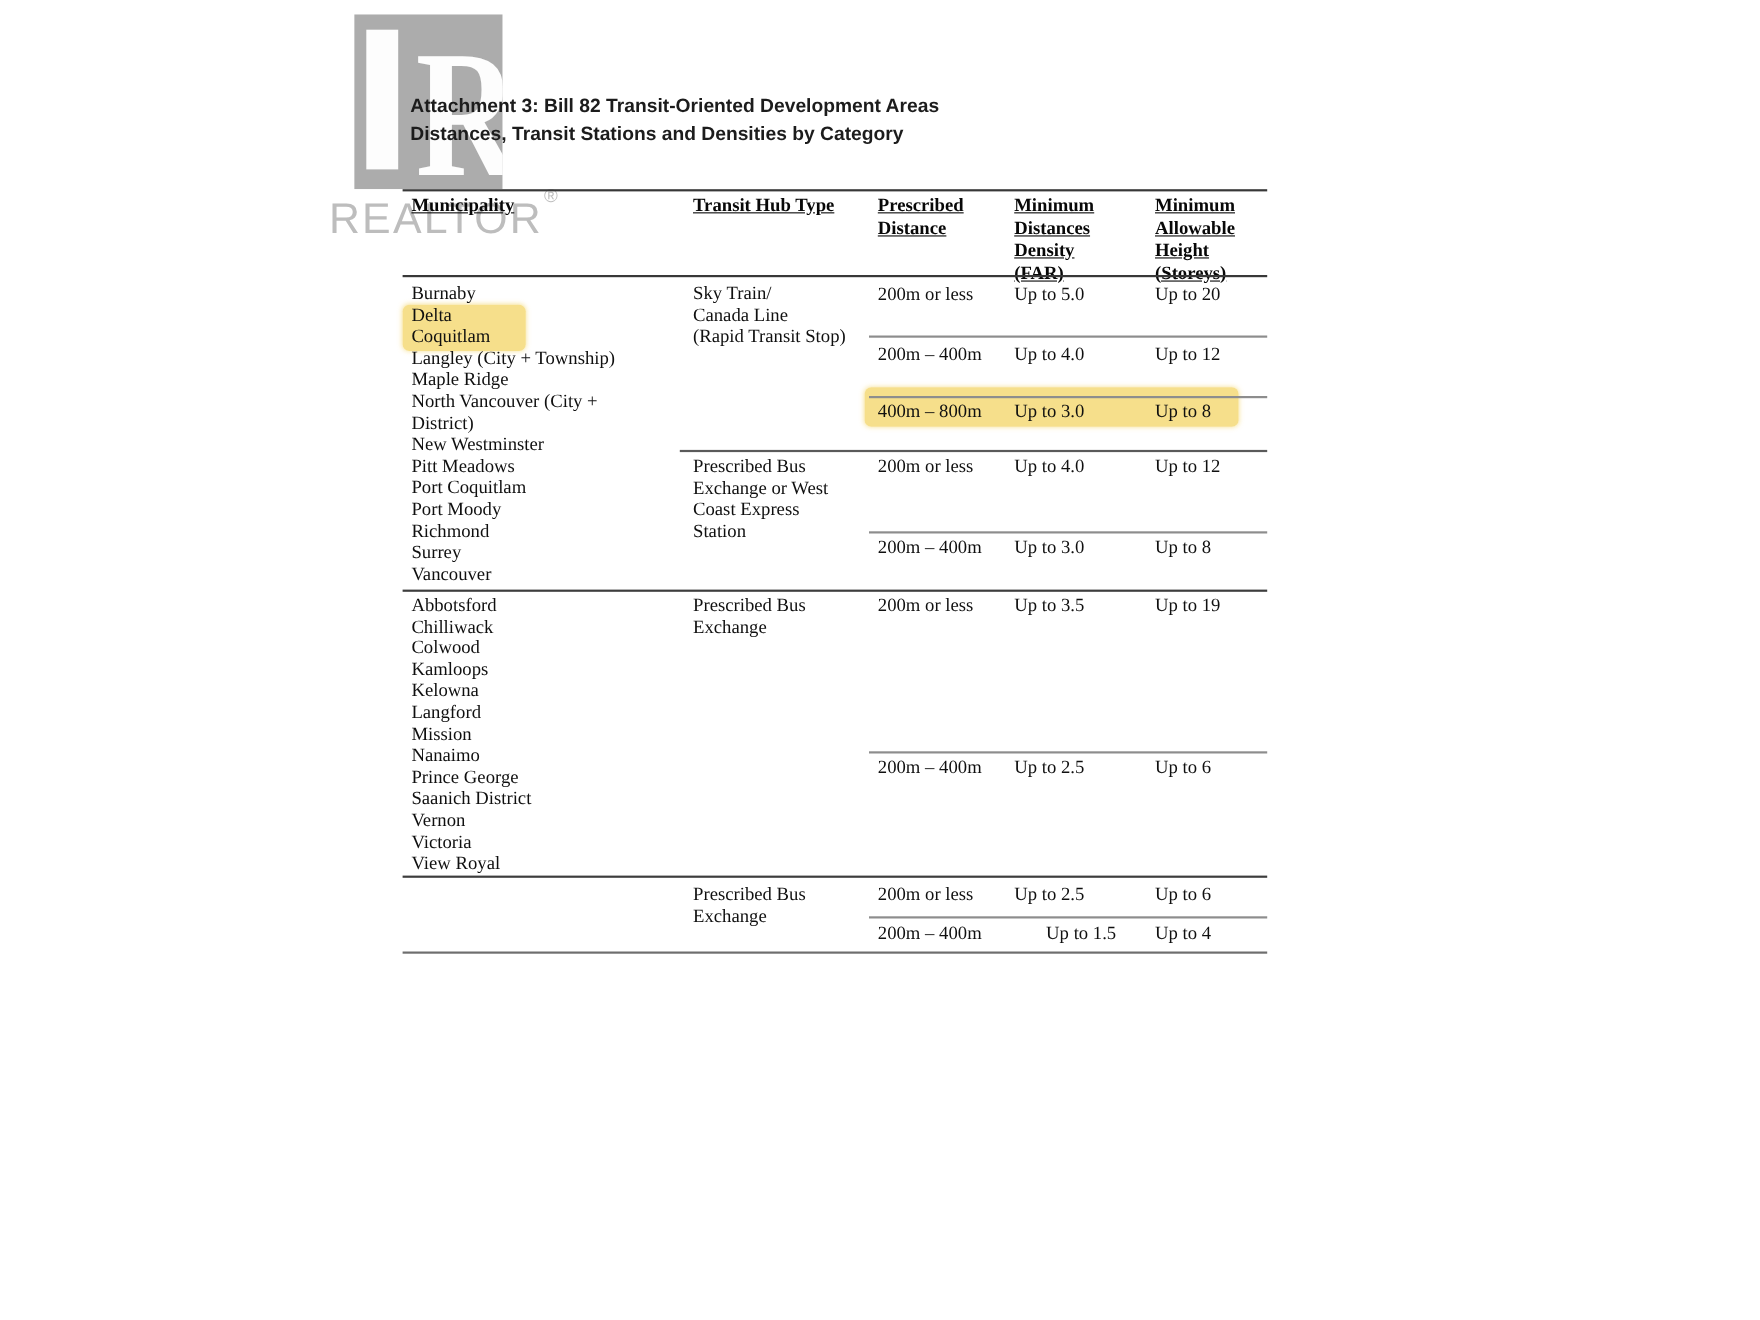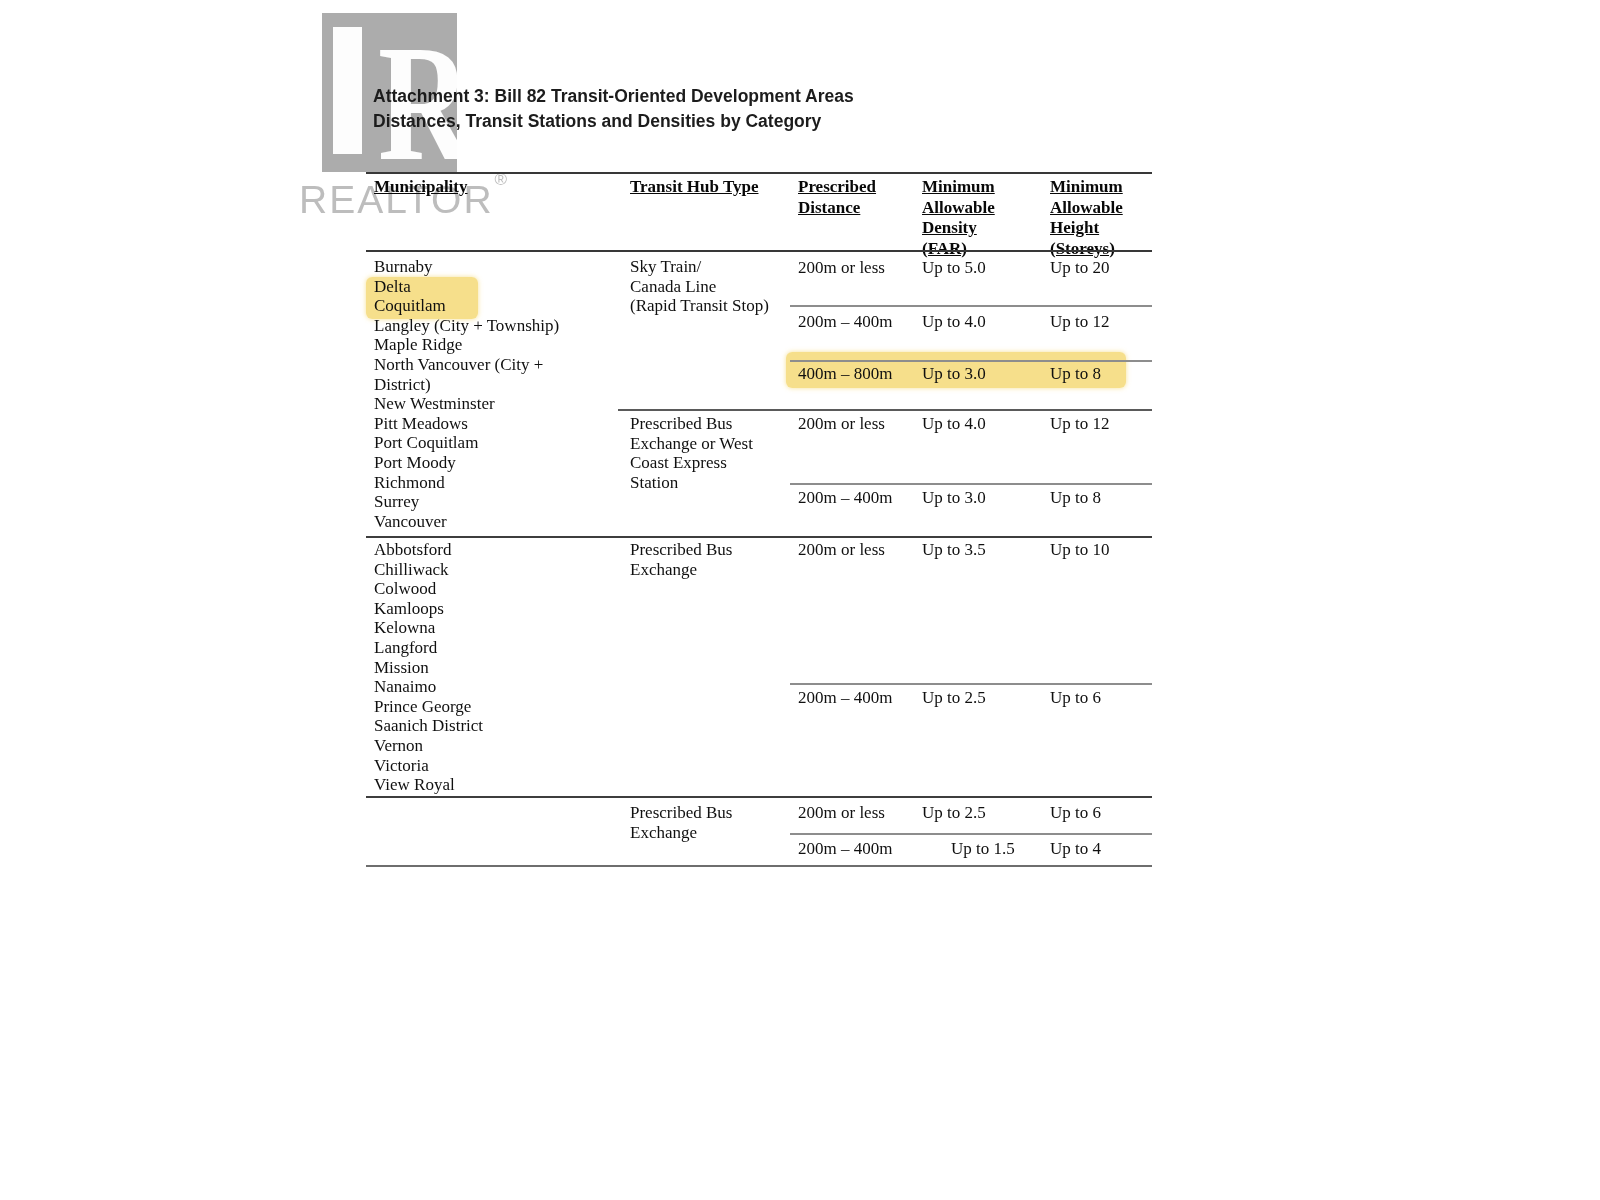--- a/index.html
+++ b/index.html
@@ -53,21 +53,21 @@
   <div class="hline" style="left:790px;top:483px;width:362px;height:1.5px;background:#8d8d8d;"></div>
   <div class="hline" style="left:366px;top:536px;width:786px;height:2px;background:#3d3d3d;"></div>
   <div class="hline" style="left:790px;top:683px;width:362px;height:1.5px;background:#8d8d8d;"></div>
   <div class="hline" style="left:366px;top:796px;width:786px;height:2px;background:#3d3d3d;"></div>
   <div class="hline" style="left:790px;top:833px;width:362px;height:1.5px;background:#8d8d8d;"></div>
   <div class="hline" style="left:366px;top:865px;width:786px;height:2px;background:#6e6e6e;"></div>
 
   <div class="cell hdr" style="left:374px;top:177px;width:220px;">Municipality</div>
   <div class="cell hdr" style="left:630px;top:177px;width:175px;">Transit Hub Type</div>
   <div class="cell hdr" style="left:798px;top:177px;width:100px;">Prescribed Distance</div>
-  <div class="cell hdr" style="left:922px;top:177px;width:96px;">Minimum Allowable Density (FAR)</div>
+  <div class="cell hdr" style="left:922px;top:177px;width:96px;">Minimum Distances Density (FAR)</div>
   <div class="cell hdr" style="left:1050px;top:177px;width:100px;">Minimum Allowable Height (Storeys)</div>
 
   <div class="cell" style="left:374px;top:257px;width:218px;">Burnaby
 Delta
 Coquitlam
 Langley (City + Township)
 Maple Ridge
 North Vancouver (City + District)
 New Westminster
 Pitt Meadows
@@ -114,21 +114,21 @@
 Nanaimo
 Prince George
 Saanich District
 Vernon
 Victoria
 View Royal</div>
   <div class="cell" style="left:630px;top:540px;width:180px;">Prescribed Bus
 Exchange</div>
   <div class="cell" style="left:798px;top:540px;width:118px;">200m or less</div>
   <div class="cell" style="left:922px;top:540px;width:100px;">Up to 3.5</div>
-  <div class="cell" style="left:1050px;top:540px;width:105px;">Up to 10</div>
+  <div class="cell" style="left:1050px;top:540px;width:105px;">Up to 19</div>
   <div class="cell" style="left:798px;top:688px;width:118px;">200m – 400m</div>
   <div class="cell" style="left:922px;top:688px;width:100px;">Up to 2.5</div>
   <div class="cell" style="left:1050px;top:688px;width:105px;">Up to 6</div>
 
   <div class="cell" style="left:630px;top:803px;width:180px;">Prescribed Bus
 Exchange</div>
   <div class="cell" style="left:798px;top:803px;width:118px;">200m or less</div>
   <div class="cell" style="left:922px;top:803px;width:100px;">Up to 2.5</div>
   <div class="cell" style="left:1050px;top:803px;width:105px;">Up to 6</div>
   <div class="cell" style="left:798px;top:839px;width:118px;">200m – 400m</div>

